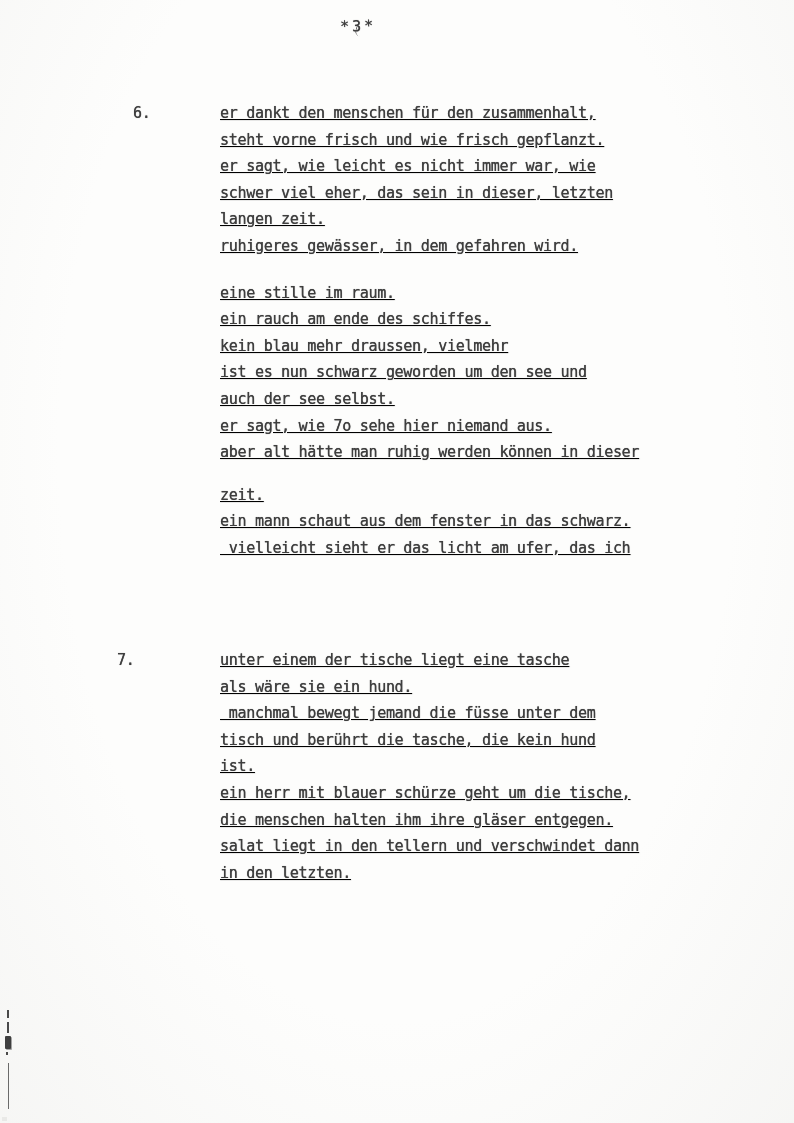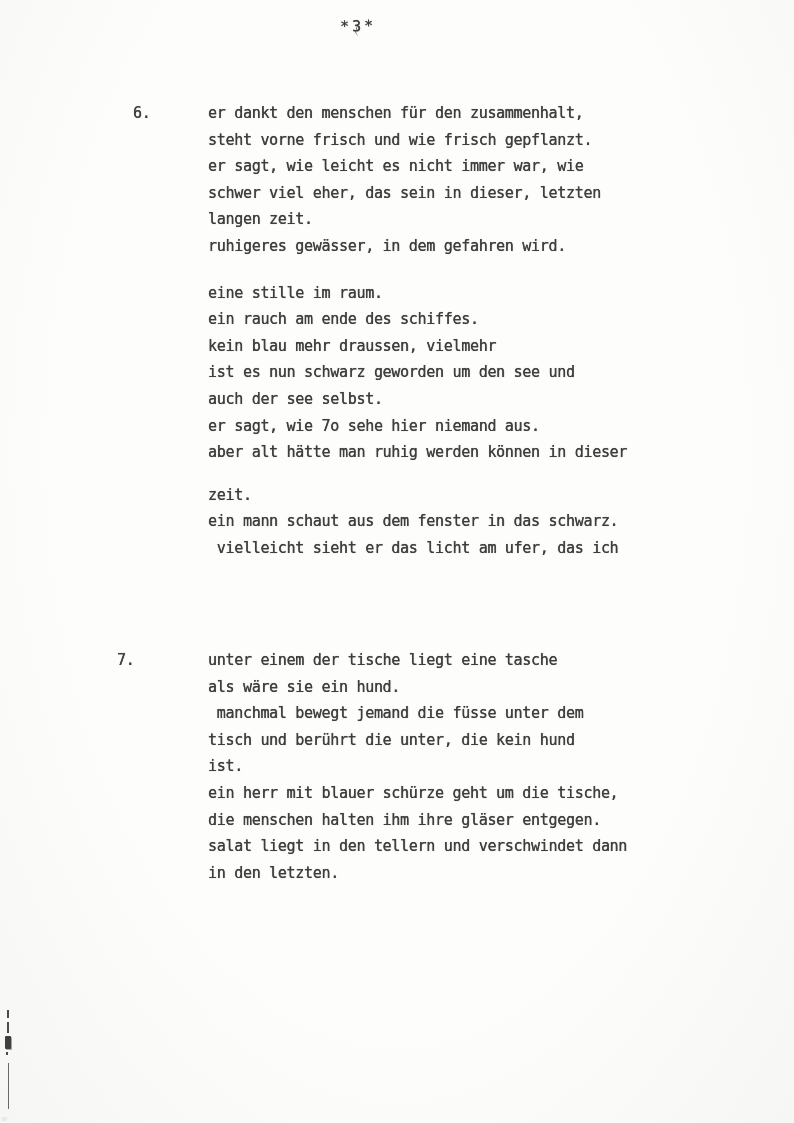--- a/index.html
+++ b/index.html
@@ -39,21 +39,21 @@
     border-left: 1px solid #565656;
     border-bottom-left-radius: 7px;
     transform: rotate(18deg);
   }
   .section { position: absolute; }
   .section-6 { top: 100px; left: 0; }
   .section-7 { top: 647px; left: 0; }
   .section-number { position: absolute; top: 0; }
   .section-6 .section-number { left: 133px; }
   .section-7 .section-number { left: 117px; }
-  .text-col { position: absolute; left: 208px; top: 0; width: 520px; }
+  .text-col { position: absolute; left: 220px; top: 0; width: 520px; text-decoration: underline; }
   .stanza + .stanza { margin-top: 20px; }
   .stanza:nth-child(3), .stanza:nth-child(4) { margin-top: 16px; }
   .poem-line { min-height: 26.6px; }
 
   
   .scan-mark { position: absolute; background: #4a4a4a; }
   .mark-dash-1 { left: 7px; top: 1010px; width: 2px; height: 8px; }
   .mark-dash-2 { left: 7px; top: 1022px; width: 2px; height: 11px; }
   .mark-blob   { left: 5px; top: 1036px; width: 6px; height: 13px; background: #3f3f3f; border-radius: 1px; box-shadow: 1px 1px 0 rgba(80,80,80,0.5); }
   .mark-dot    { left: 6px; top: 1052px; width: 2px; height: 3px; }
@@ -96,21 +96,21 @@
       </div>
   </div>
 
   <div class="section section-7">
     <div class="tw section-number">7.</div>
     <div class="text-col">
         <div class="stanza">
           <div class="tw poem-line">unter einem der tische liegt eine tasche</div>
           <div class="tw poem-line">als wäre sie ein hund.</div>
           <div class="tw poem-line"> manchmal bewegt jemand die füsse unter dem</div>
-          <div class="tw poem-line">tisch und berührt die unter, die kein hund</div>
+          <div class="tw poem-line">tisch und berührt die tasche, die kein hund</div>
           <div class="tw poem-line">ist.</div>
           <div class="tw poem-line">ein herr mit blauer schürze geht um die tische,</div>
           <div class="tw poem-line">die menschen halten ihm ihre gläser entgegen.</div>
           <div class="tw poem-line">salat liegt in den tellern und verschwindet dann</div>
           <div class="tw poem-line">in den letzten.</div>
         </div>
       </div>
   </div>
 
   <div class="scan-mark mark-dash-1"></div>

